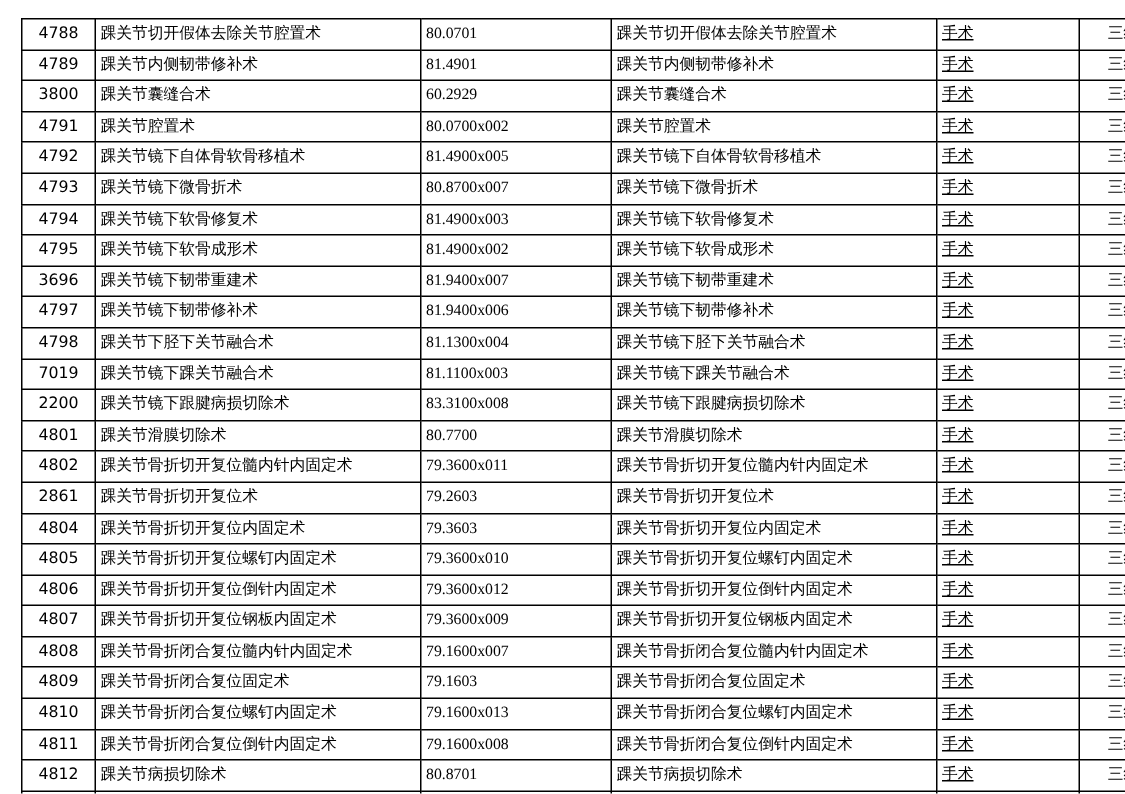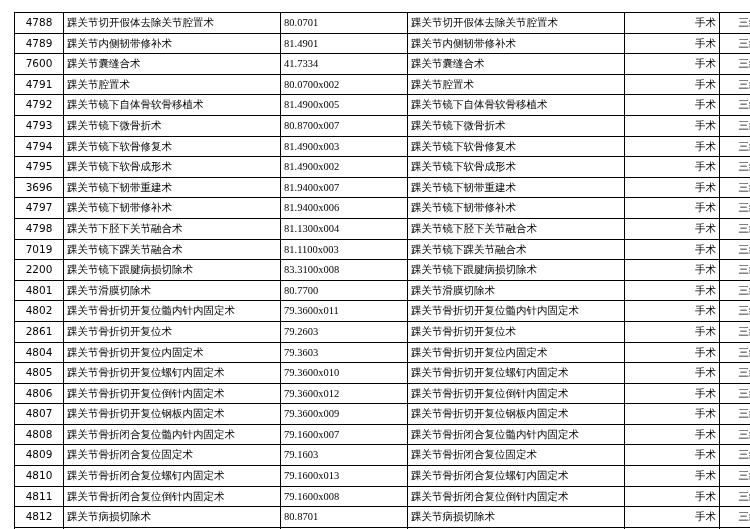--- a/index.html
+++ b/index.html
@@ -51,21 +51,22 @@
     text-align: left;
     padding-left: 5px;
     font-family: Liberation Serif, serif;
   }
   td.col-name2 {
     width: 210px;
     text-align: left;
   }
   td.col-type {
     width: 88px;
-    text-align: right;
+    text-align: left;
+    text-decoration: underline;
   }
   td.col-level {
     width: 52px;
     text-align: center;
   }
   .cn {
     font-family: "DejaVu Sans", "Liberation Sans", sans-serif;
   }
 </style>
 </head>
@@ -84,23 +85,23 @@
       </tr>
       <tr>
         <td class="col-code cn">4789</td>
         <td class="col-name cn">踝关节内侧韧带修补术</td>
         <td class="col-icd cn">81.4901</td>
         <td class="col-name2 cn">踝关节内侧韧带修补术</td>
         <td class="col-type cn">手术</td>
         <td class="col-level cn">三级</td>
       </tr>
       <tr>
-        <td class="col-code cn">7600</td>
+        <td class="col-code cn">3800</td>
         <td class="col-name cn">踝关节囊缝合术</td>
-        <td class="col-icd cn">41.7334</td>
+        <td class="col-icd cn">60.2929</td>
         <td class="col-name2 cn">踝关节囊缝合术</td>
         <td class="col-type cn">手术</td>
         <td class="col-level cn">三级</td>
       </tr>
       <tr>
         <td class="col-code cn">4791</td>
         <td class="col-name cn">踝关节腔置术</td>
         <td class="col-icd cn">80.0700x002</td>
         <td class="col-name2 cn">踝关节腔置术</td>
         <td class="col-type cn">手术</td>

